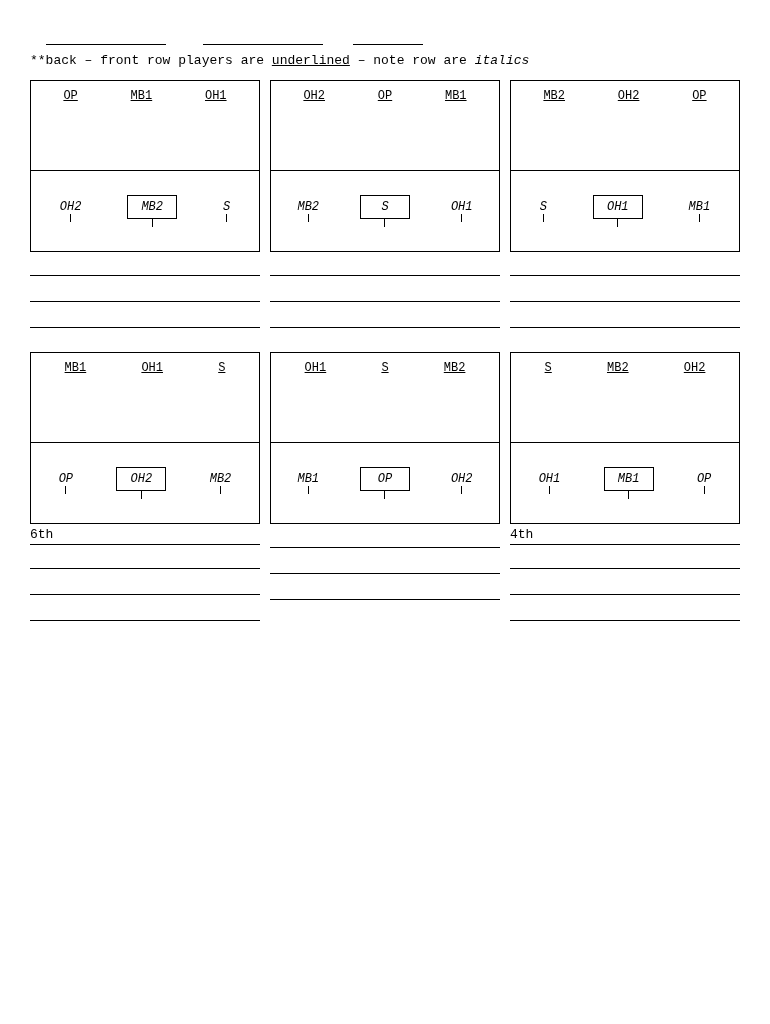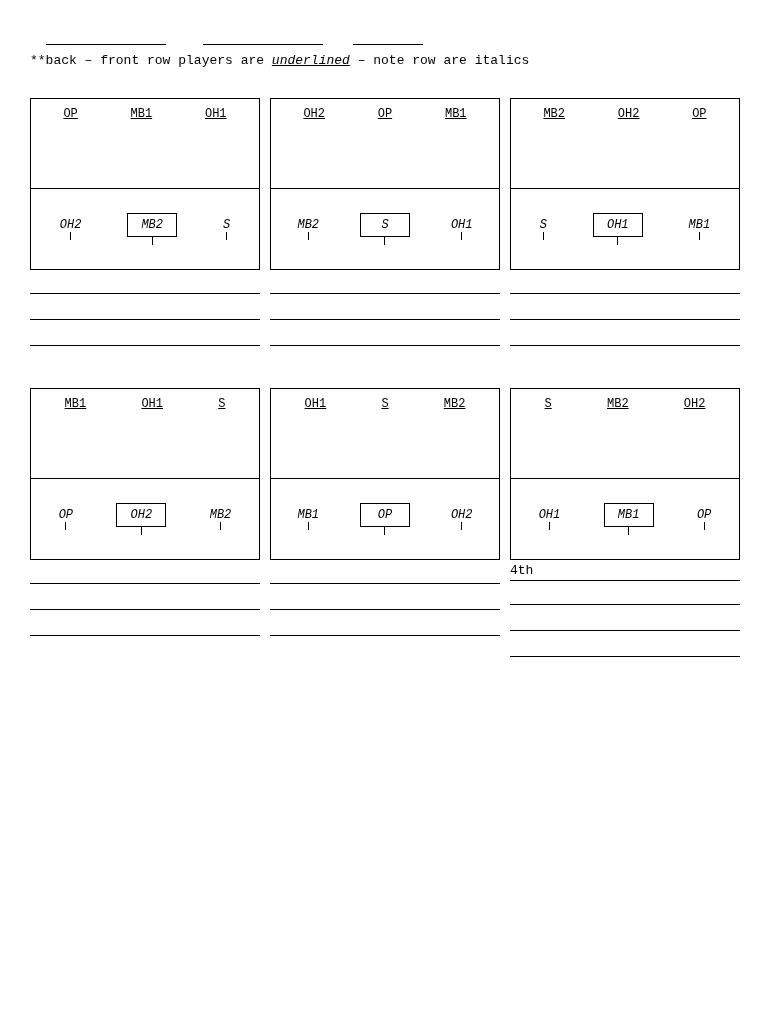--- a/index.html
+++ b/index.html
@@ -51,29 +51,29 @@
     .match-info .line-short {
       border-bottom: 1px solid #000;
       display: inline-block;
       min-width: 70px;
       height: 14px;
     }
     .note-line {
       margin-bottom: 12px;
       font-size: 13px;
     }
-    .note-line .underlined { text-decoration: underline; font-style: italic; }
-    .note-line .italic { }
+    .note-line .underlined { text-decoration: underline; }
+    .note-line .italic { font-style: italic; }
     .rotations-grid {
       display: grid;
       grid-template-columns: 1fr 1fr 1fr;
       gap: 0 10px;
       margin-bottom: 18px;
     }
-    .rotation-block { margin-bottom: 0; margin-top: 18px; }
+    .rotation-block { margin-bottom: 0; }
     .court {
       border: 1.5px solid #000;
       width: 100%;
       position: relative;
     }
     .court-top {
       height: 90px;
       border-bottom: 1.5px solid #000;
       position: relative;
       display: flex;
@@ -306,20 +306,21 @@
               <div class="setter-box">OH2</div>
               <div class="setter-tick-bot"></div>
             </div>
             <div class="bottom-pos-item">
               <span class="position-label italic-pos">MB2</span>
               <div class="pos-tick"></div>
             </div>
           </div>
         </div>
       </div>
+      <div class="rotation-label-row">6th</div>
       <div class="notes-lines">
         <div class="note-input-line"></div>
         <div class="note-input-line"></div>
         <div class="note-input-line"></div>
       </div>
     </div>
     <div class="rotation-block">
       <div class="court">
         <div class="court-top">
           <div class="top-positions">

